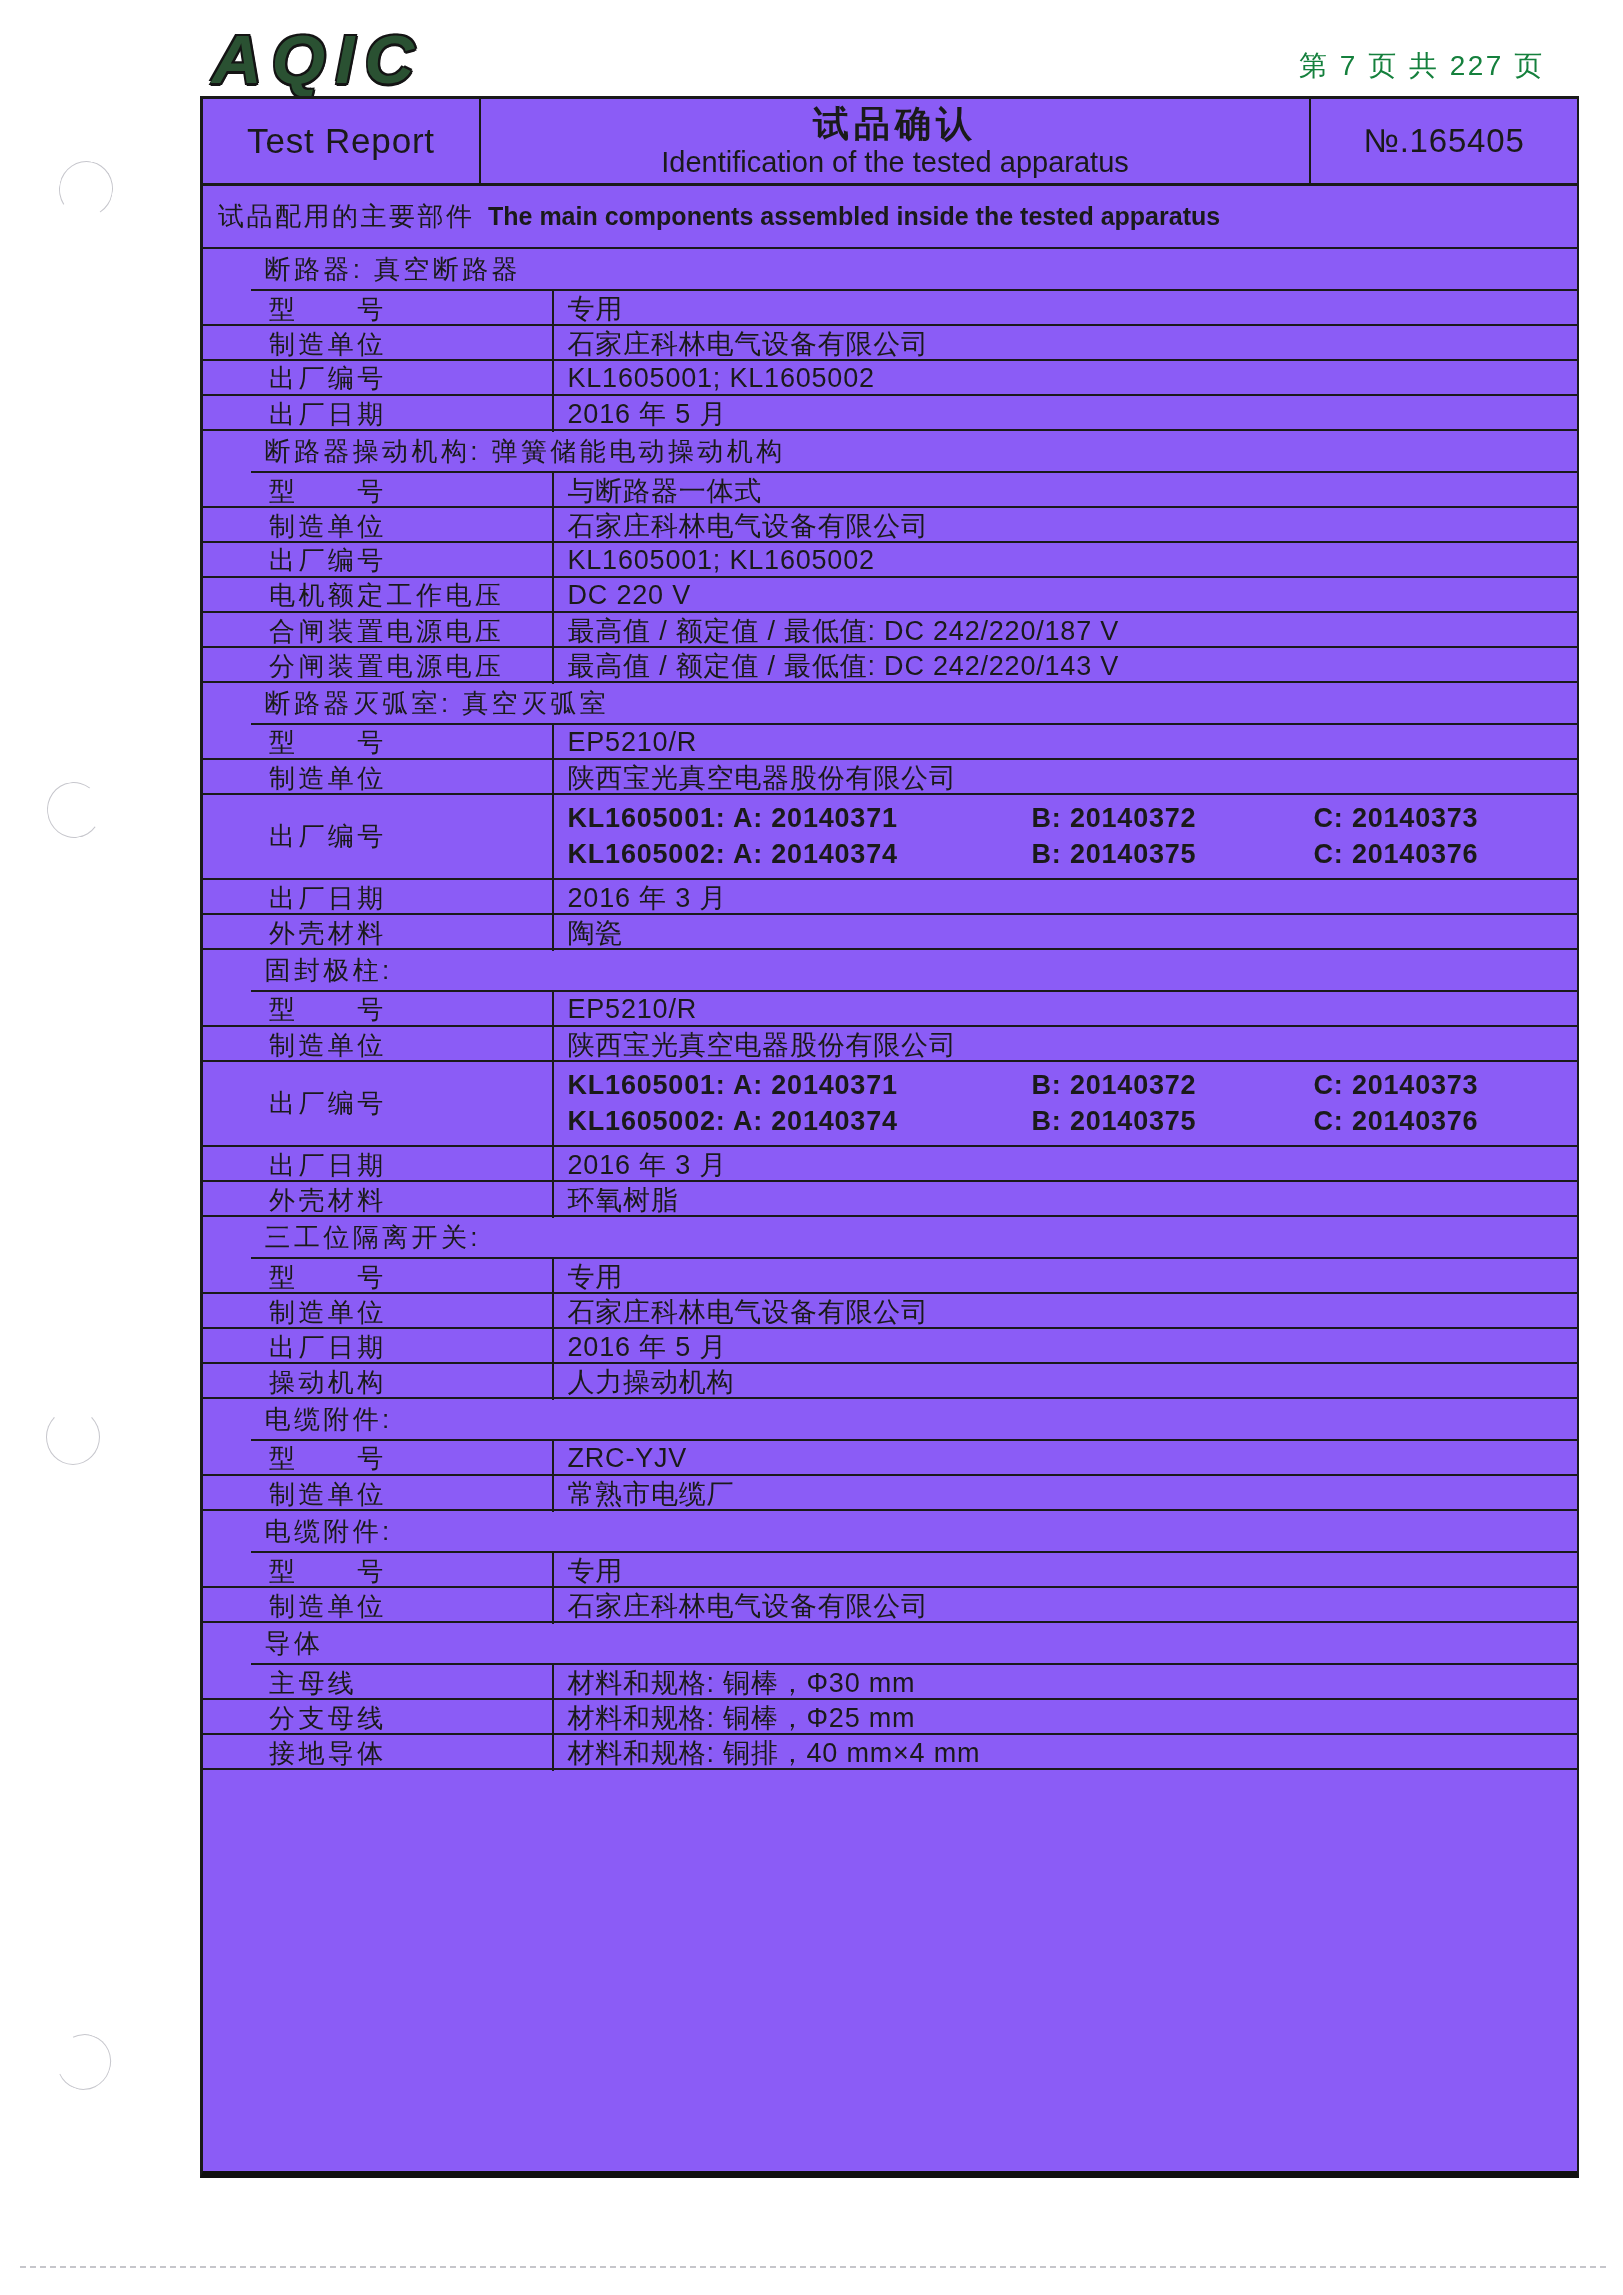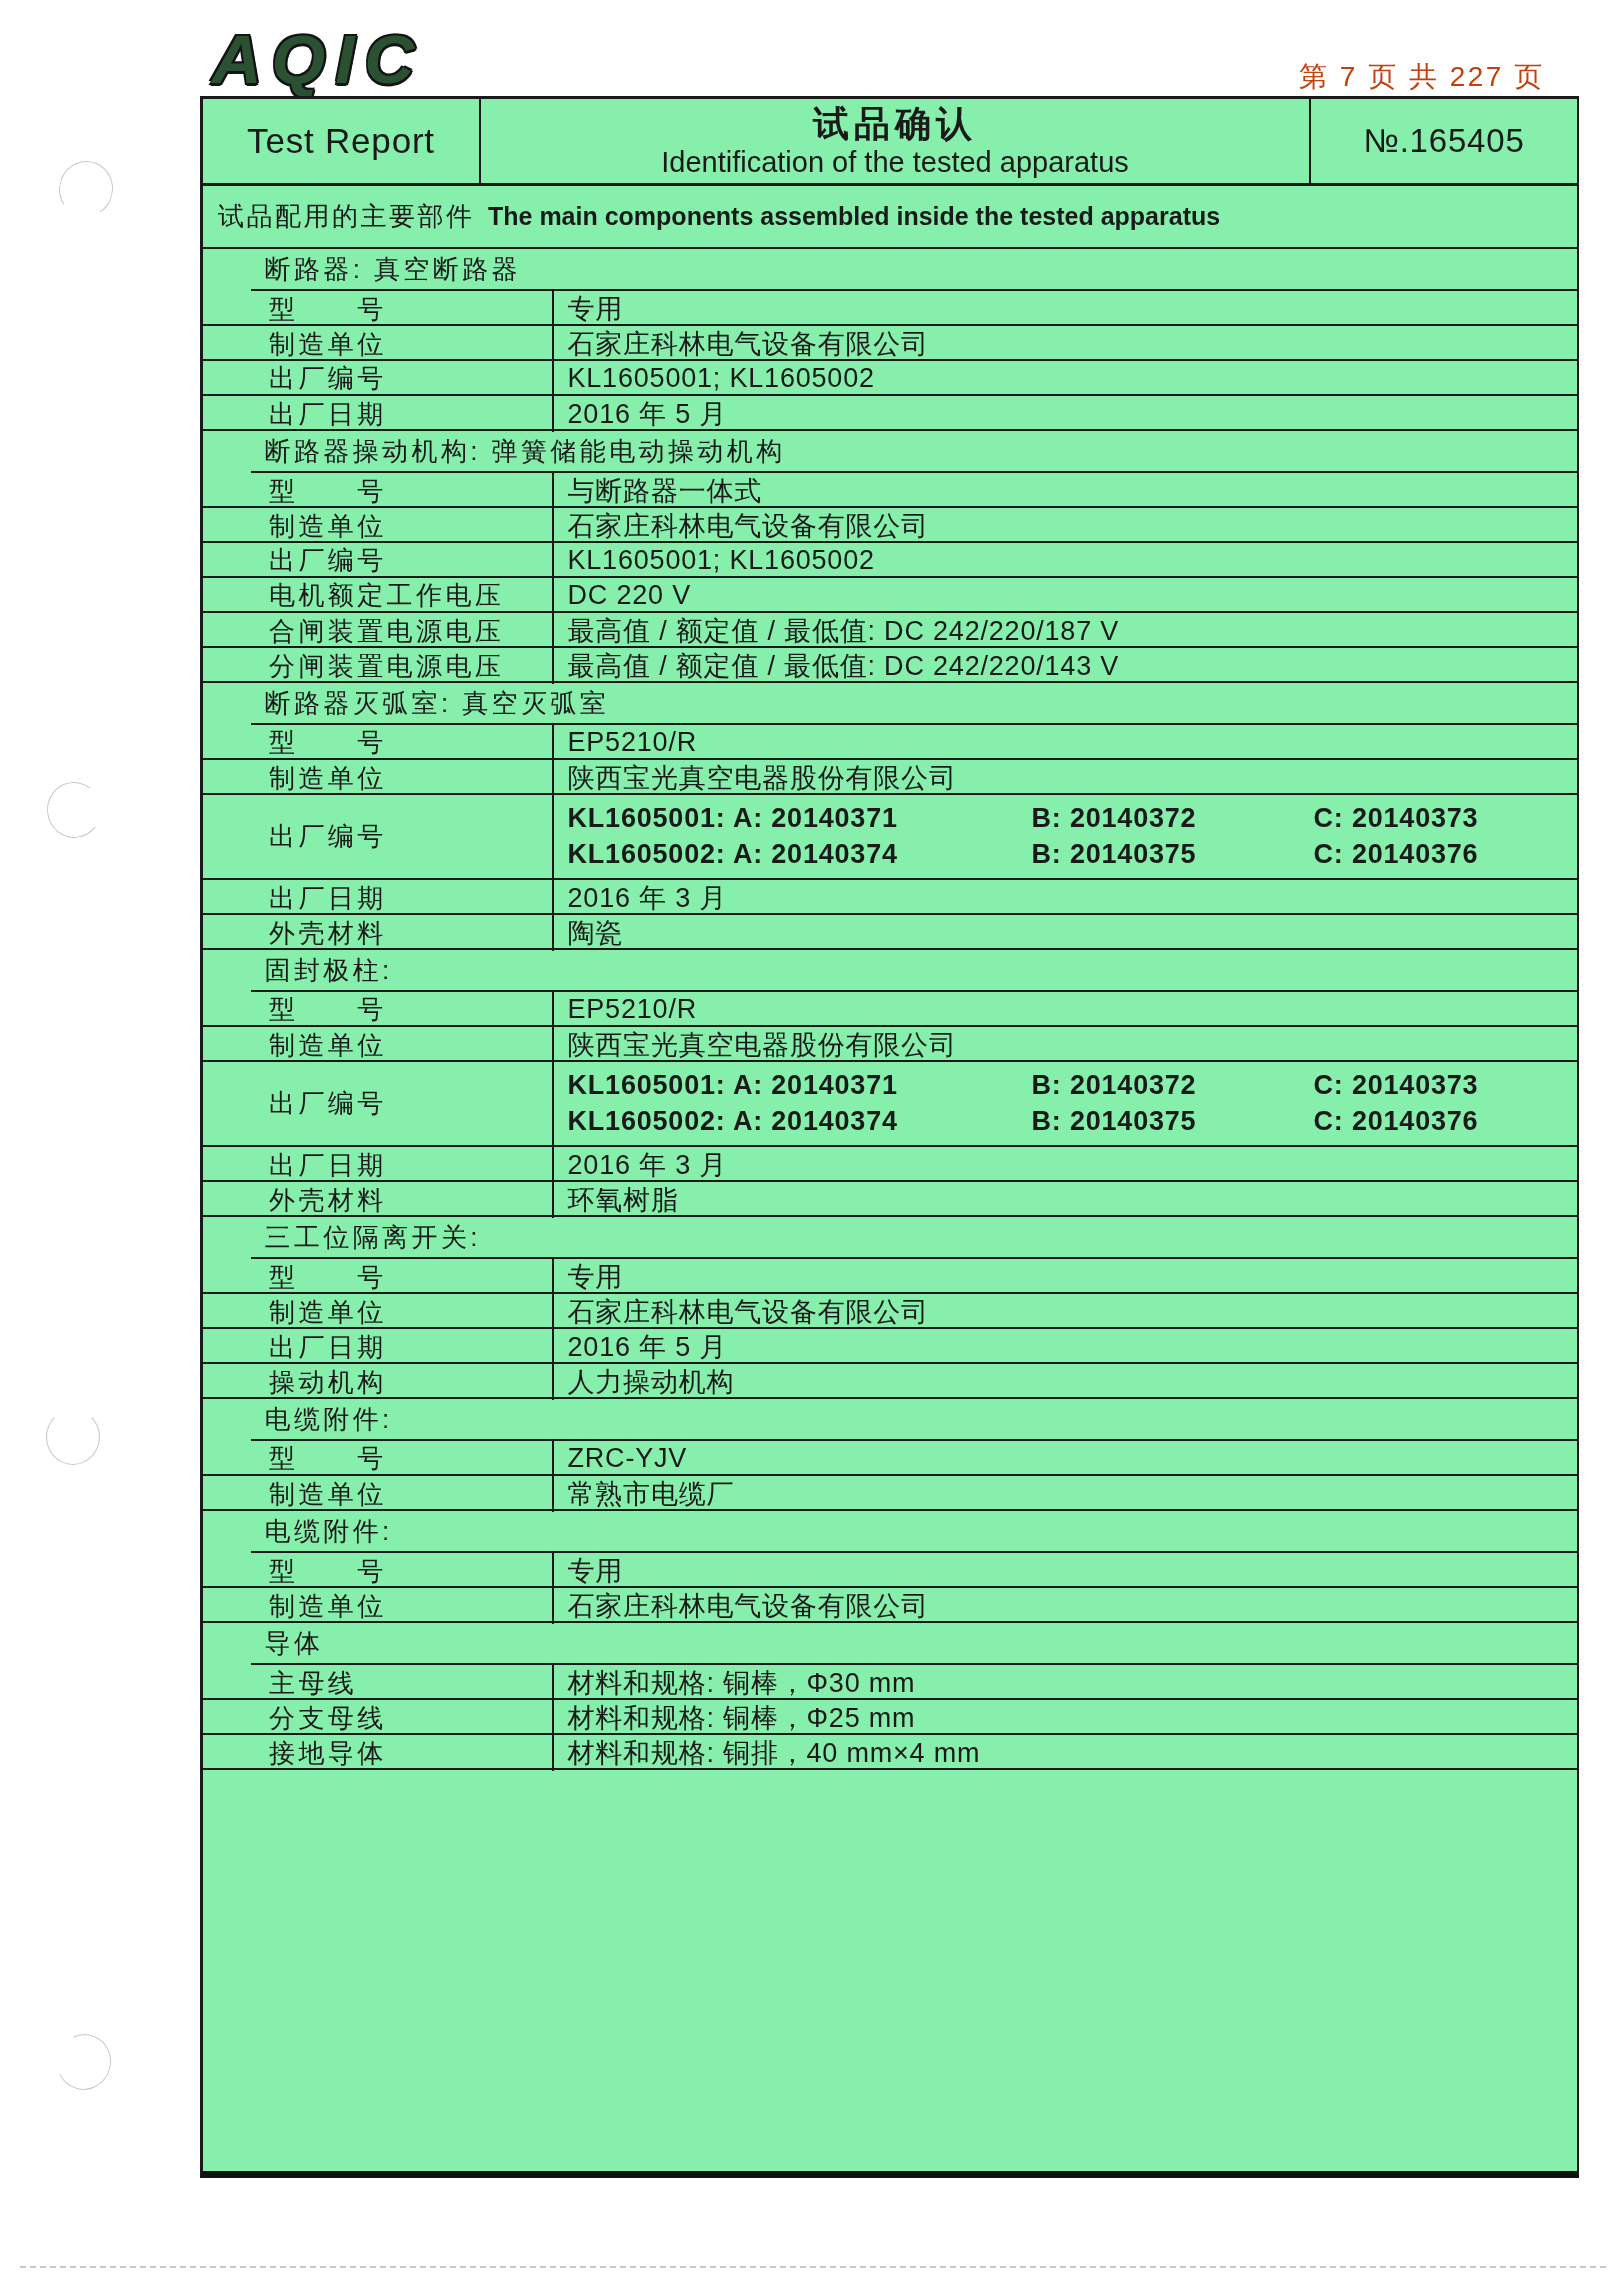--- a/index.html
+++ b/index.html
@@ -20,34 +20,33 @@
   }
   .logo-text{
     font-size:69px;line-height:81px;font-weight:bold;font-style:italic;
     letter-spacing:10px;
     color:#2a5132;
     text-shadow:1.7px 1.7px 0 #141414,-1.7px -1.7px 0 #141414,1.7px -1.7px 0 #141414,-1.7px 1.7px 0 #141414,2.5px 0 0 #141414,0 2.5px 0 #141414;
   }
   
   .page-indicator{
     position:absolute;top:47px;left:1299px;
-    font-size:28px;letter-spacing:2.5px;color:#c2410c;
-    white-space:nowrap;
-    margin-top:11px;
+    font-size:28px;letter-spacing:2.5px;color:#15803d;
+    white-space:nowrap;
   }
   
   .report-table{
     position:absolute;left:200px;top:96px;
     width:1379px;height:2082px;
     box-sizing:border-box;
     border:2.5px solid #1a1a1a;
     border-top-width:3.4px;border-left-width:3.4px;
     border-bottom:7.6px solid #101010;
     display:flex;flex-direction:column;
-    background:#86efac;
+    background:#8b5cf6;
   }
   .header-row{
     box-sizing:border-box;height:87px;flex:none;
     display:grid;grid-template-columns:276px 830px 1fr;
     border-bottom:3.4px solid #1a1a1a;
   }
   .header-cell{
     display:flex;flex-direction:column;align-items:center;justify-content:center;
     box-sizing:border-box;
   }

